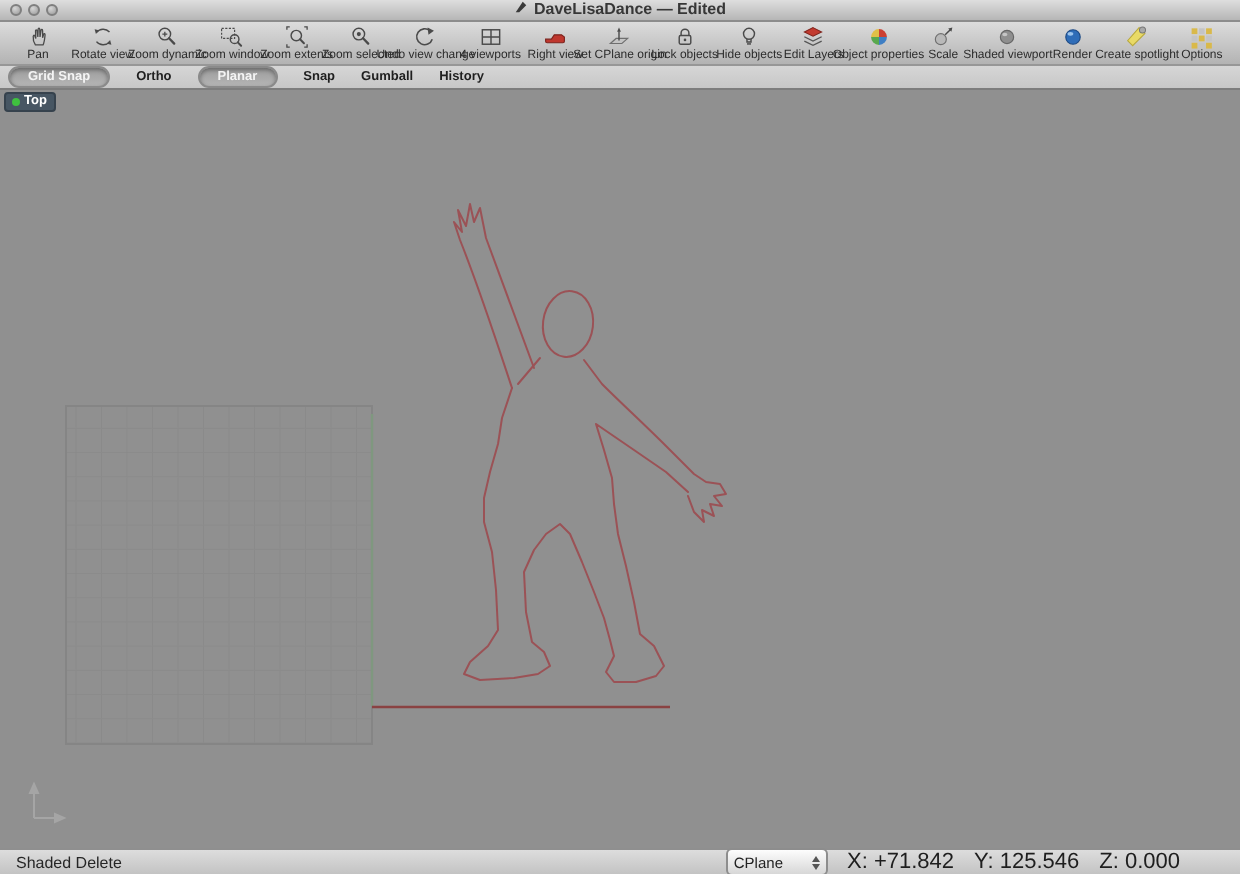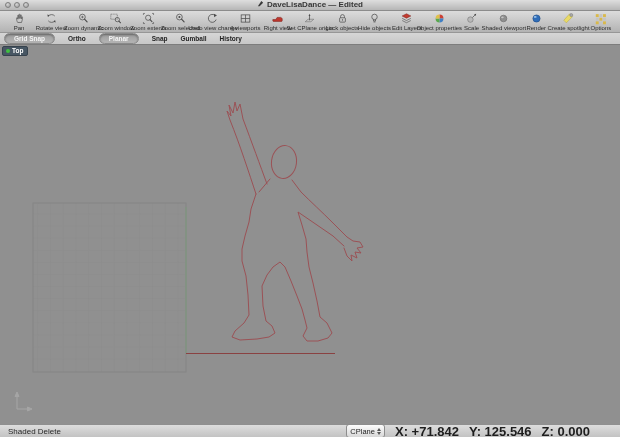--- a/index.html
+++ b/index.html
@@ -21,26 +21,26 @@
   .flat{font-size:6.5px;font-weight:bold;color:#1f1f1f;background:none;border:none;padding:0}
   
   .viewport{position:relative;height:379px;background:#909090;overflow:hidden}
   .viewport svg.scene{position:absolute;left:0;top:0}
   .toptab{position:absolute;left:2px;top:1px;z-index:2;height:10px;box-sizing:border-box;display:flex;align-items:center;gap:2px;background:#475663;border:1px solid #36424d;border-radius:2px;padding:0 4px 0 3px}
   .topdot{width:4px;height:4px;border-radius:50%;background:#3fc13f}
   .toptab span.lbl{color:#fff;font-size:6.5px;font-weight:bold;line-height:8px}
   
   .statusbar{height:13px;box-sizing:border-box;background:linear-gradient(#dddddd,#c3c3c3);border-top:1px solid #8f8f8f;display:flex;align-items:center;justify-content:space-between;font-size:8px;color:#262626;padding:0 8px}
   .coords{display:flex;align-items:center;gap:10px;margin-right:22px}
-  .cpselect{display:flex;align-items:center;gap:2px;background:linear-gradient(#fdfdfd,#d7d7d7);border:1px solid #8d8d8d;border-radius:3px;height:14px;padding:4px 3px;font-size:7.5px;color:#222}
+  .cpselect{display:flex;align-items:center;gap:14px;background:linear-gradient(#fdfdfd,#d7d7d7);border:1px solid #8d8d8d;border-radius:3px;height:14px;padding:4px 3px;font-size:7.5px;color:#222}
   .stepper{display:flex;flex-direction:column;gap:1px}
   .stepper i{display:block;width:0;height:0;border-left:2px solid transparent;border-right:2px solid transparent}
   .stepper .up{border-bottom:3px solid #555}
   .stepper .dn{border-top:3px solid #555}
-  .coordval{font-weight:bold;font-size:13px;color:#1e1e1e}
+  .coordval{font-weight:normal;font-size:11px;color:#1e1e1e}
 </style>
 </head>
 <body>
 
 <div class="titlebar">
   <div class="lights">
     <button class="light"></button>
     <button class="light"></button>
     <button class="light"></button>
   </div>

